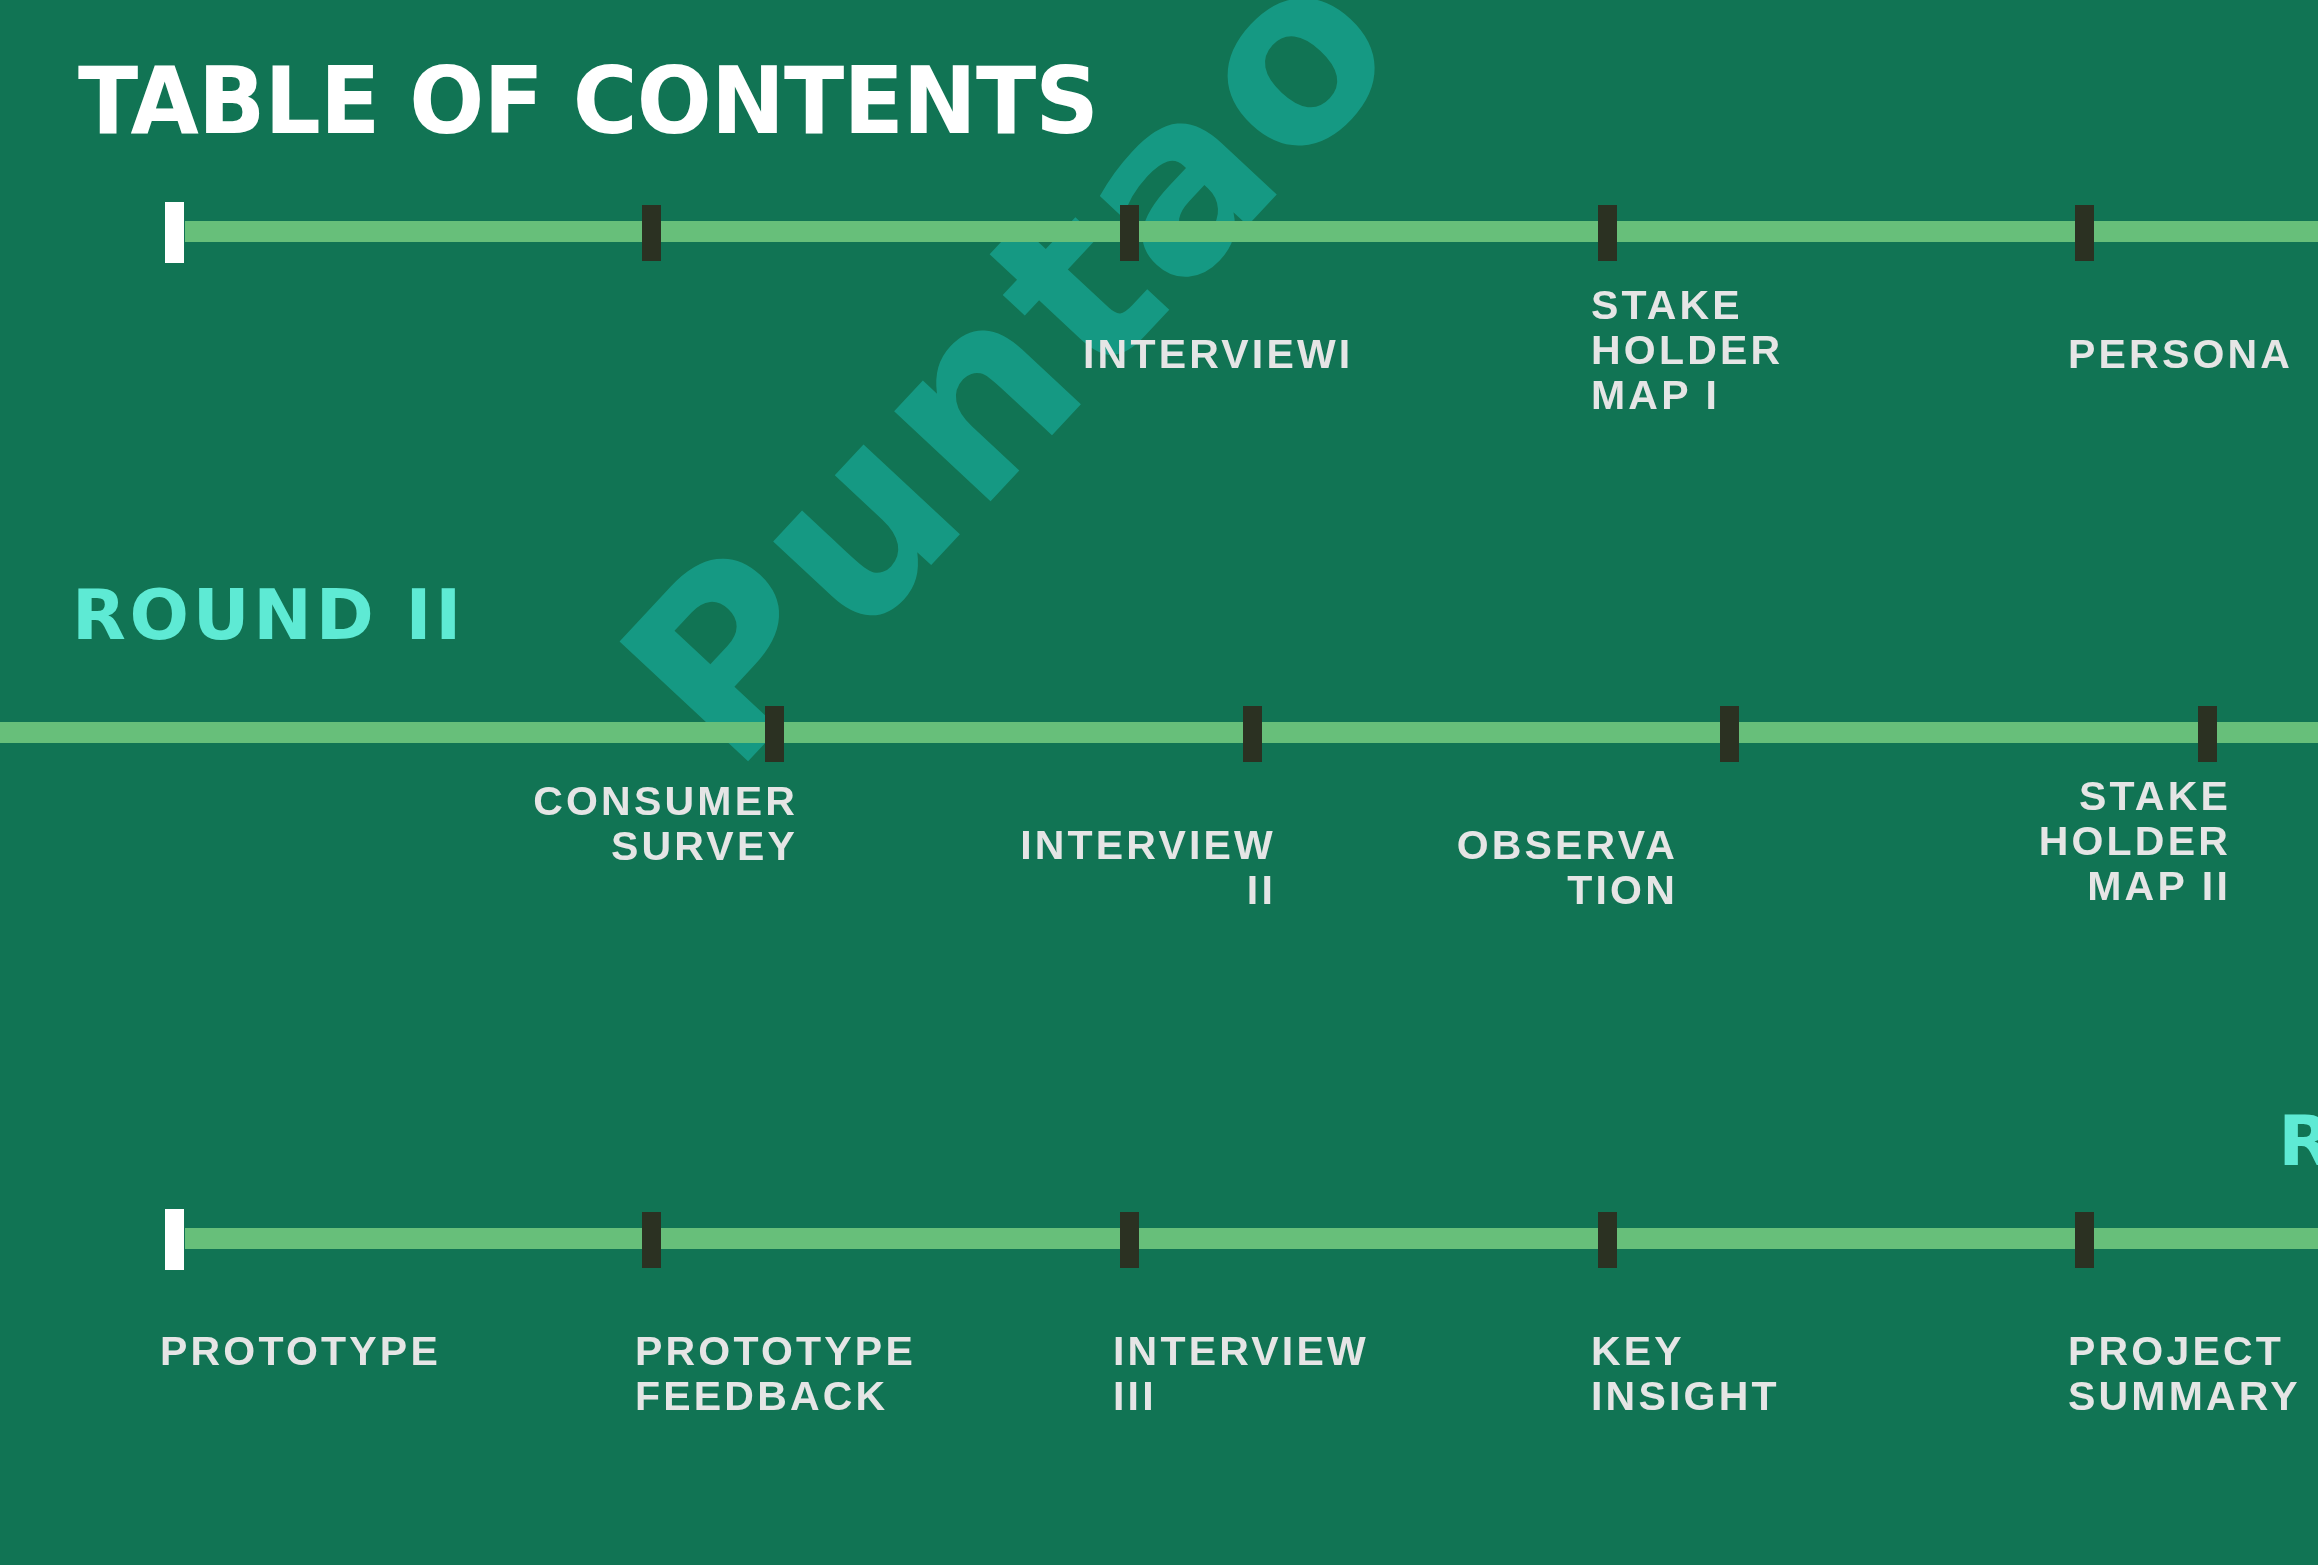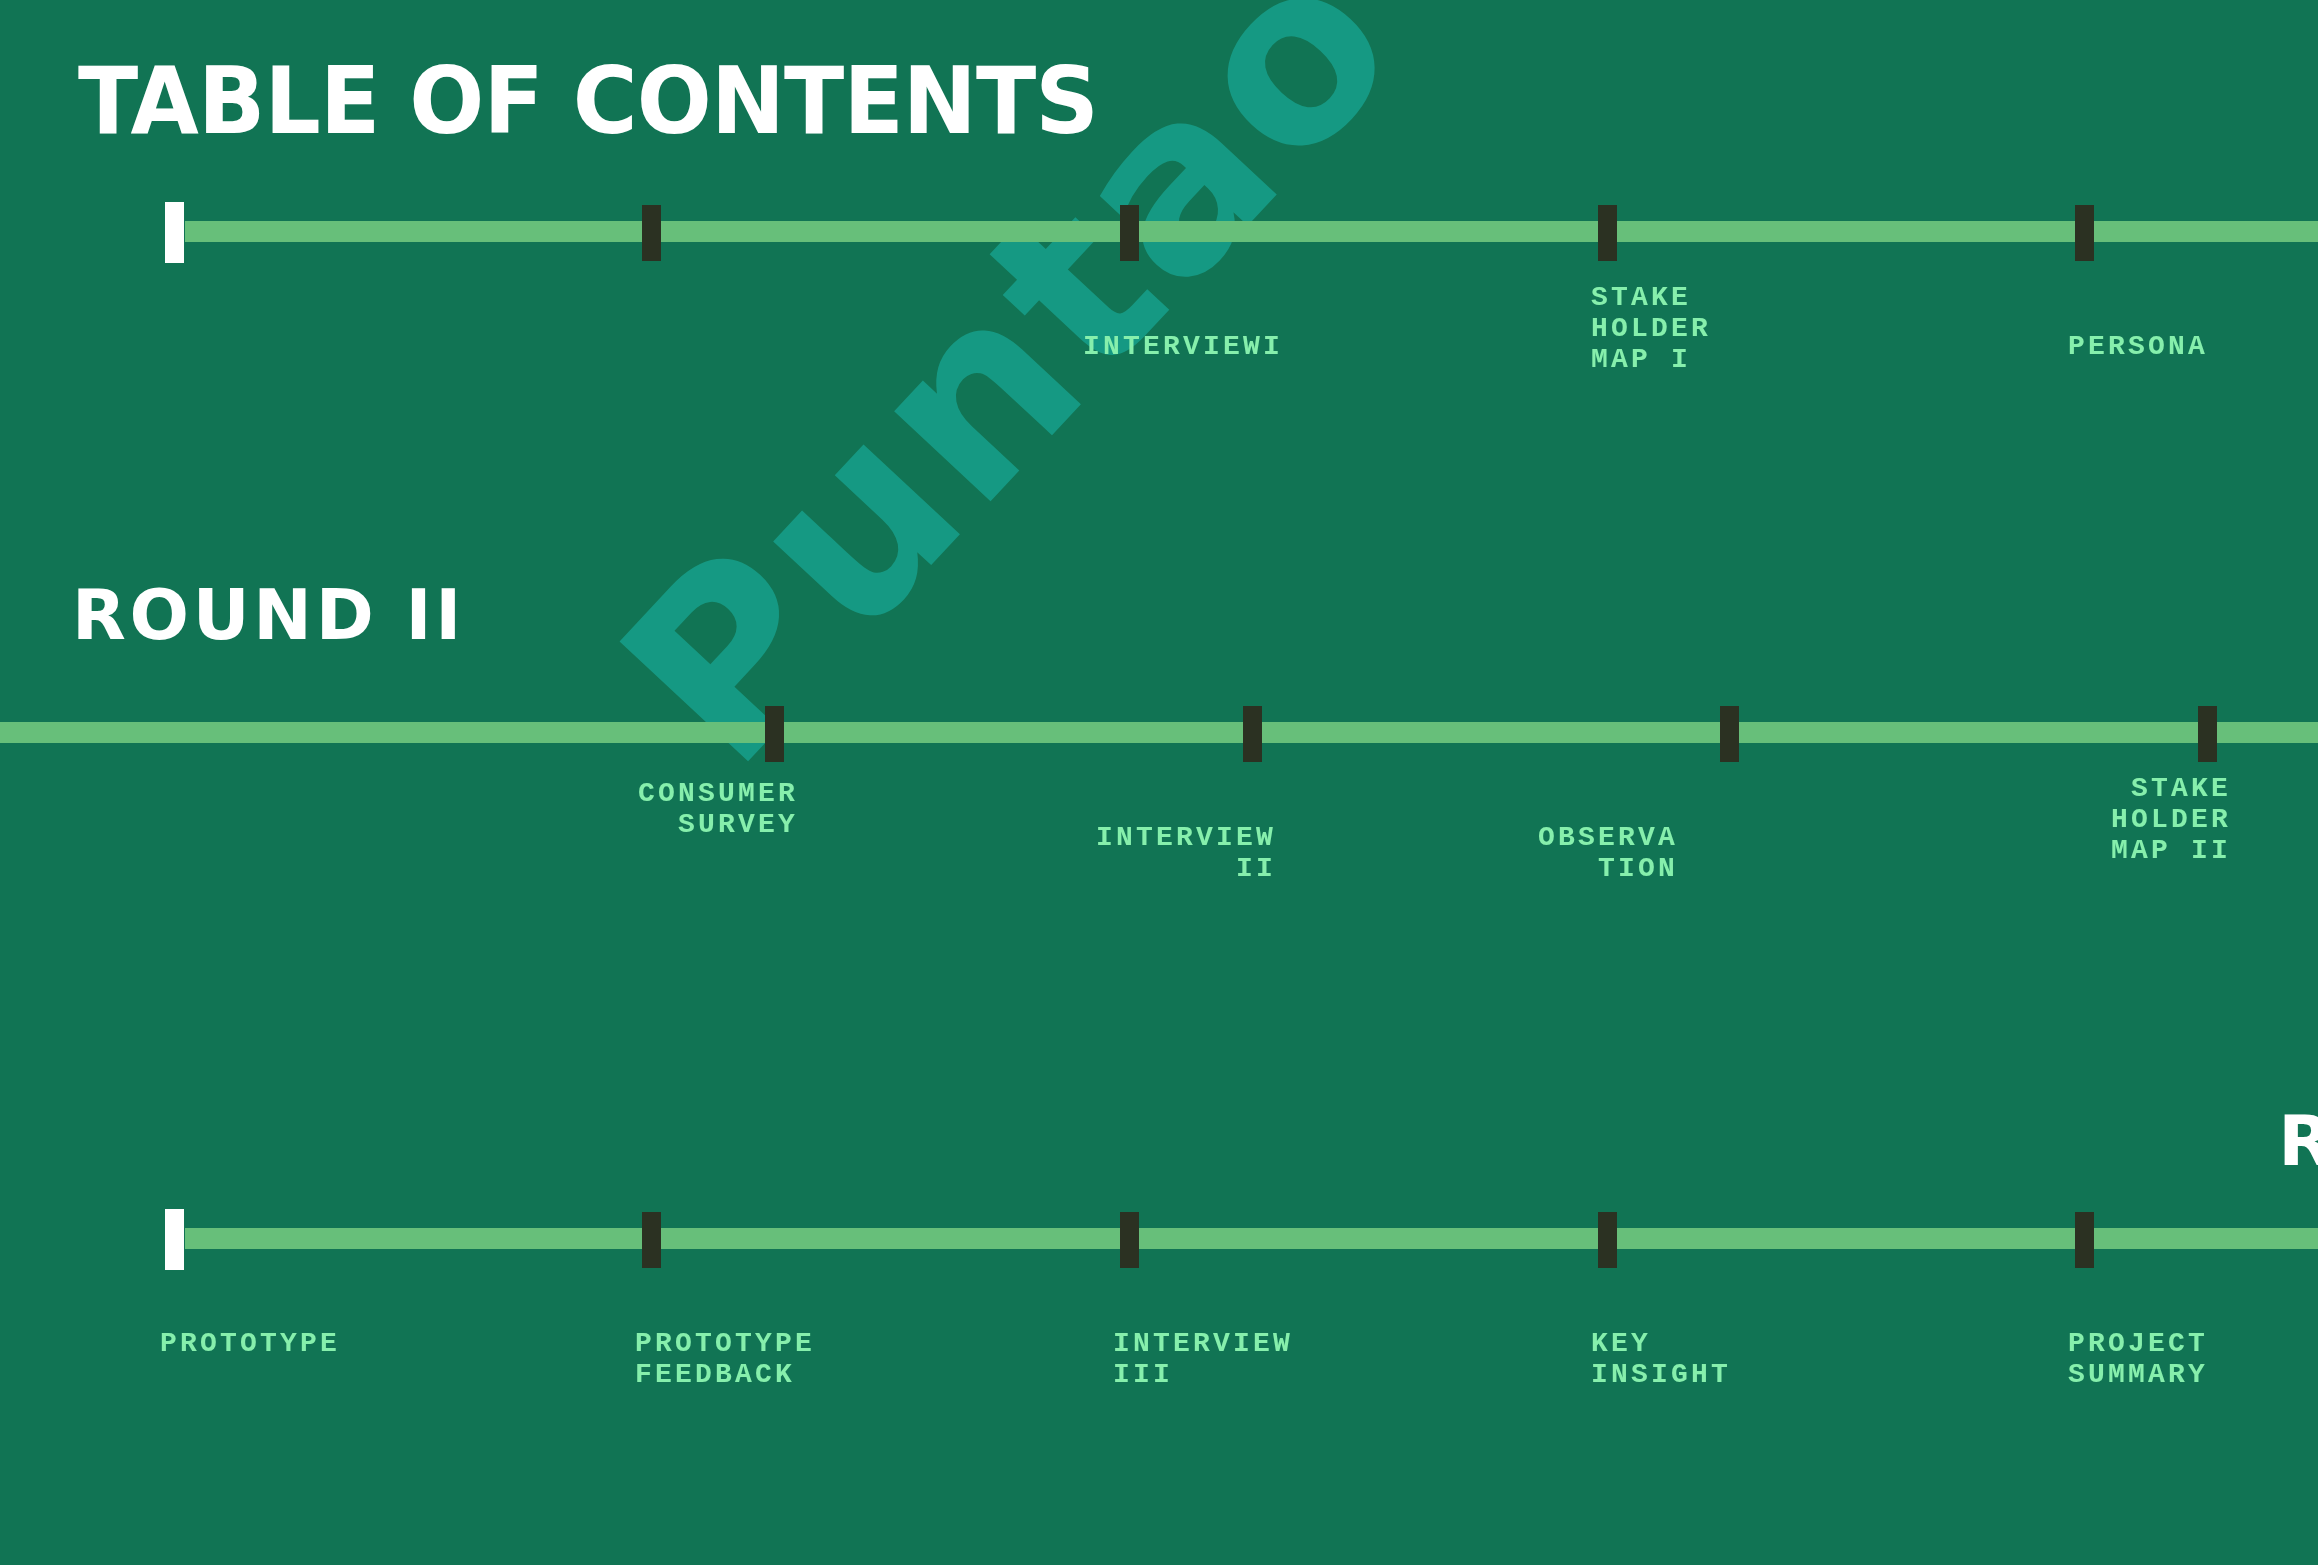--- a/index.html
+++ b/index.html
@@ -60,21 +60,21 @@
   }
 
   
   .round-label {
     position: absolute;
     font-family: "DejaVu Sans", sans-serif;
     font-weight: 700;
     font-size: 70px;
     line-height: 1;
     letter-spacing: 3.7px;
-    color: #ffffff;
+    color: #5eead4;
     z-index: 6;
     white-space: nowrap;
   }
   .round-2 { left: 72px; top: 580px; }
   .round-3 { right: 81px; top: 1106px; }
 
   
   .row { position: absolute; left: 0; width: 2782px; z-index: 10; }
   .row-1 { top: 185px; }
   .row-2 { top: 686px; }
@@ -97,26 +97,26 @@
     top: 19.5px;
     background: #2b3122;
     z-index: 12;
   }
   .marker.white { background: #ffffff; }
   .marker.start-white { height: 61px; top: 16.7px; }
 
   
   .label {
     position: absolute;
-    font-family: Liberation Mono, monospace;
+    font-family: Liberation Sans, sans-serif;
     font-weight: 700;
-    font-size: 28px;
+    font-size: 41px;
     line-height: 1.10;
     letter-spacing: 3.2px;
-    color: #86efac;
+    color: #e5e5e5;
     z-index: 15;
     white-space: pre-line;
   }
   .label.right { text-align: right; }
   .label.left  { text-align: left; }
 </style>
 </head>
 <body>
 
 <div class="slide">

